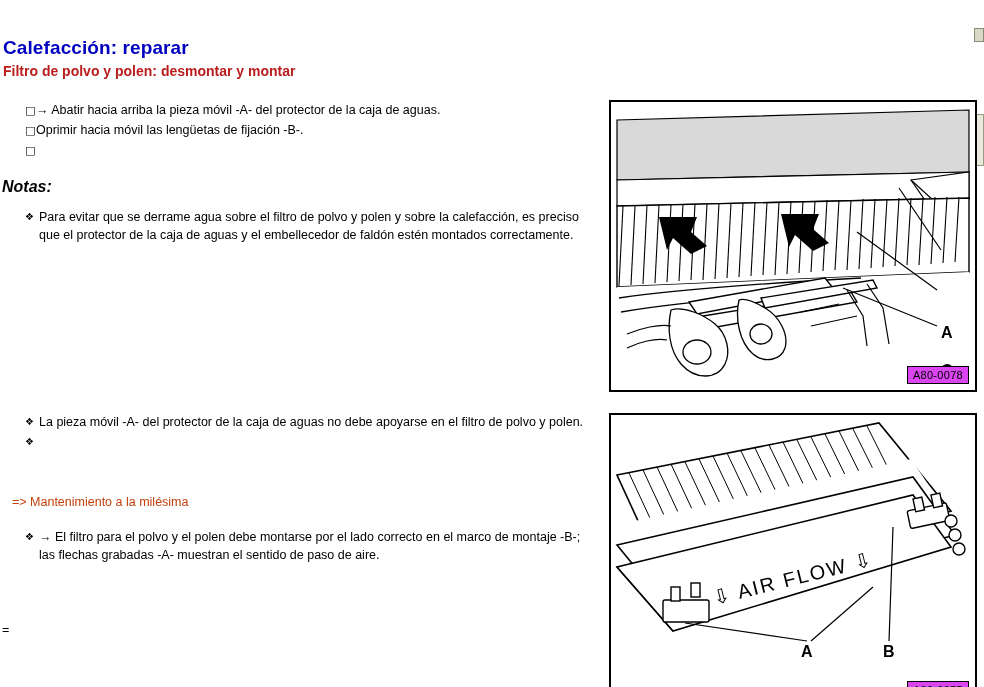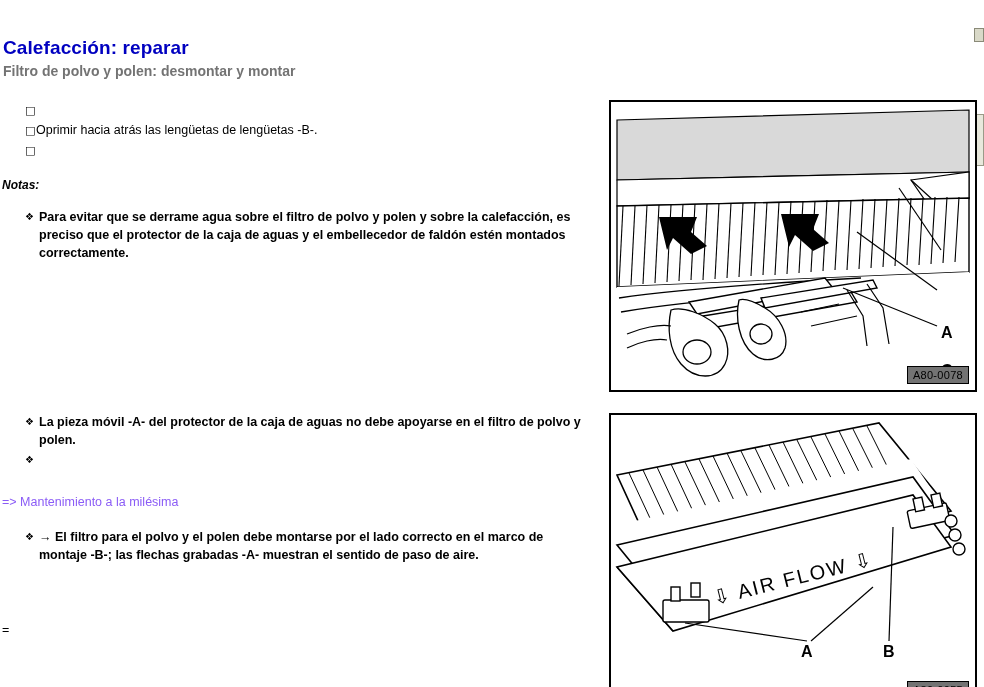--- a/index.html
+++ b/index.html
@@ -55,21 +55,21 @@
     font-weight: bold;
     color: #0000c0;
     letter-spacing: 0.1px;
     white-space: nowrap;
   }
   .subtitle {
     position: absolute;
     left: 3px; top: 35px;
     font-size: 14px;
     font-weight: bold;
-    color: #737373;
+    color: #b91c1c;
     white-space: nowrap;
   }
 
   
   .col-left {
     position: absolute;
     left: 0; top: 60px;
     width: 600px;
   }
   .step-list {
@@ -91,21 +91,21 @@
     min-width: 11px;
     font-family: "DejaVu Sans", sans-serif;
     font-size: 11px;
     color: #000;
   }
   .step .txt { display: inline-block; }
 
   .notes-label {
     position: absolute;
     left: 2px; top: 90px;
-    font-size: 12px;
+    font-size: 16px;
     font-weight: bold;
     font-style: italic;
     color: #000;
   }
 
   .bullet-block {
     position: absolute;
     width: 560px;
   }
   .bullet {
@@ -118,30 +118,30 @@
   }
   .bullet .dia {
     display: inline-block;
     width: 14px;
     min-width: 14px;
     font-family: "DejaVu Sans", sans-serif;
     font-size: 10px;
     line-height: 18px;
     color: #000;
   }
-  .bullet .btxt { display: inline-block; font-weight: bold; }
+  .bullet .btxt { display: inline-block; }
 
   .note1 { left: 25px; top: 120px; }
   .note2 { left: 25px; top: 325px; }
 
   .arrow-line {
     position: absolute;
-    left: 2px; top: 407px;
+    left: 12px; top: 407px;
     font-size: 12.5px;
-    color: #8b5cf6;
+    color: #c2410c;
     white-space: nowrap;
     text-align: center;
   }
   .note3 { left: 25px; top: 440px; }
 
   .stray-mark {
     position: absolute;
     left: 2px; top: 535px;
     font-size: 12.5px;
     color: #000;
@@ -155,21 +155,21 @@
     box-sizing: border-box;
     overflow: hidden;
   }
   .fig1 { left: 609px; top: 72px; width: 368px; height: 292px; }
   .fig2 { left: 609px; top: 385px; width: 368px; height: 294px; }
 
   .fig-code {
     position: absolute;
     right: 6px; bottom: 6px;
     border: 1px solid #000;
-    background: #737373;
+    background: #d946ef;
     font-size: 11px;
     font-family: "Liberation Sans", sans-serif;
     padding: 2px 5px 2px 5px;
     letter-spacing: 0.3px;
     z-index: 40;
   }
   .callout {
     position: absolute;
     font-size: 16px;
     font-weight: bold;
@@ -193,24 +193,25 @@
   </div>
 
   <div class="title">Calefacción: reparar</div>
   <div class="subtitle">Filtro de polvo y polen: desmontar y montar</div>
 
   <div class="col-left">
 
     <div class="step-list">
       <div class="step">
         <span class="box">□</span>
+        <span class="txt">→ Abatir hacia arriba la pieza móvil -A- del protector de la caja de aguas.</span>
       </div>
       <div class="step">
         <span class="box">□</span>
-        <span class="txt">Oprimir hacia atrás las lengüetas de lengüetas -B-.</span>
+        <span class="txt">Oprimir hacia móvil las lengüetas de fijación -B-.</span>
       </div>
       <div class="step">
         <span class="box">□</span>
       </div>
     </div>
 
     <div class="notes-label">Notas:</div>
 
     <div class="bullet-block note1">
       <div class="bullet">

